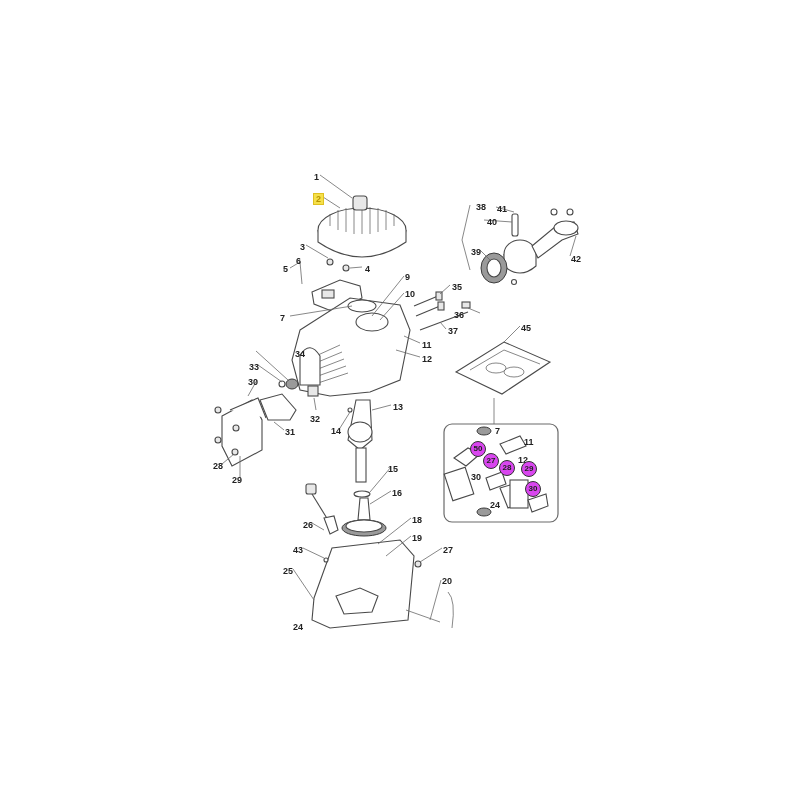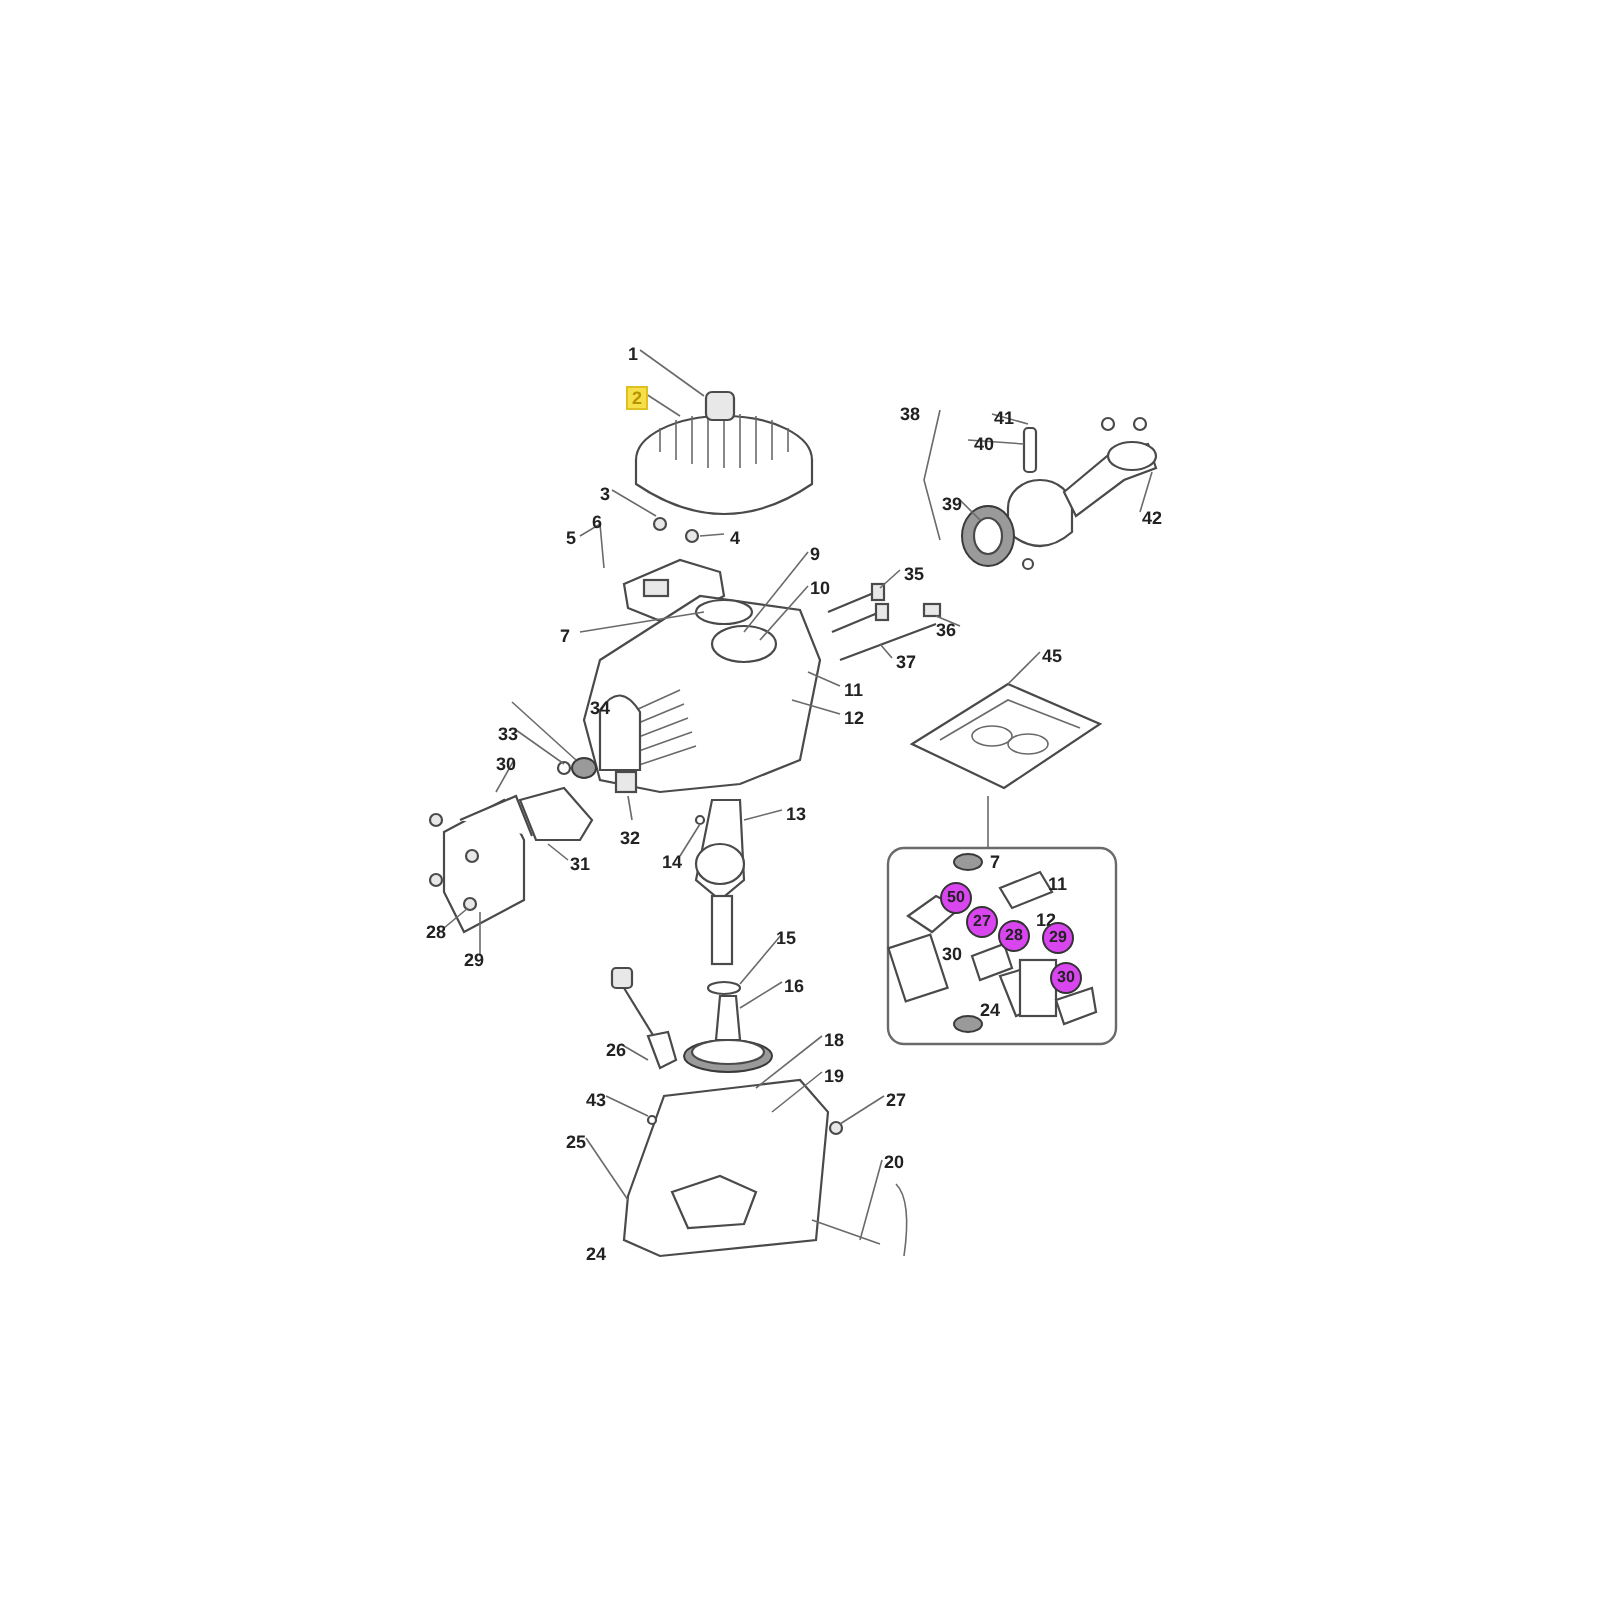--- a/index.html
+++ b/index.html
@@ -215,23 +215,23 @@
     <span class="label" style="left: 303px; top: 520px;">26</span>
     <span class="label" style="left: 443px; top: 545px;">27</span>
     <span class="label" style="left: 213px; top: 461px;">28</span>
     <span class="label" style="left: 232px; top: 475px;">29</span>
     <span class="label" style="left: 248px; top: 377px;">30</span>
     <span class="label" style="left: 285px; top: 427px;">31</span>
     <span class="label" style="left: 310px; top: 414px;">32</span>
     <span class="label" style="left: 249px; top: 362px;">33</span>
     <span class="label" style="left: 249px; top: 349px; margin-left: 46px;">34</span>
     <span class="label" style="left: 452px; top: 282px;">35</span>
-    <span class="label" style="left: 468px; top: 310px;">36</span>
+    <span class="label" style="left: 454px; top: 310px;">36</span>
     <span class="label" style="left: 448px; top: 326px;">37</span>
-    <span class="label" style="left: 450px; top: 202px;">38</span>
+    <span class="label" style="left: 476px; top: 202px;">38</span>
     <span class="label" style="left: 471px; top: 247px;">39</span>
     <span class="label" style="left: 487px; top: 217px;">40</span>
     <span class="label" style="left: 497px; top: 204px;">41</span>
     <span class="label" style="left: 571px; top: 254px;">42</span>
     <span class="label" style="left: 293px; top: 545px;">43</span>
     <span class="label" style="left: 521px; top: 323px;">45</span>
   </div>
 <div id="kit-labels">
     <span class="label" style="left: 495px; top: 426px;">7</span>
     <span class="label" style="left: 524px; top: 437px;">11</span>

